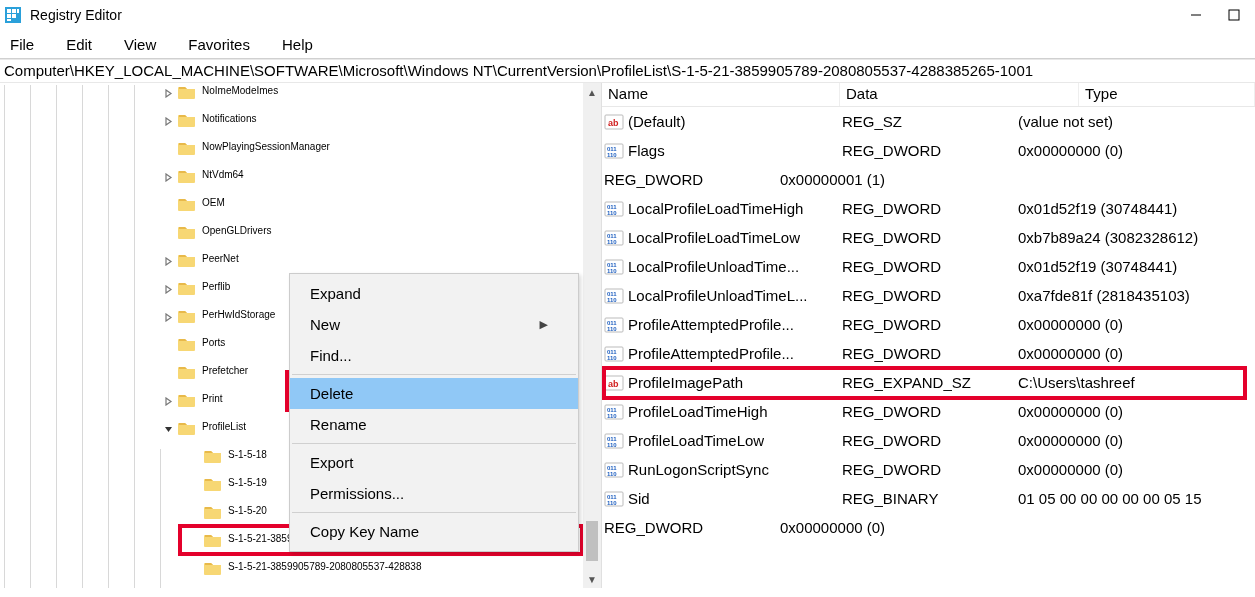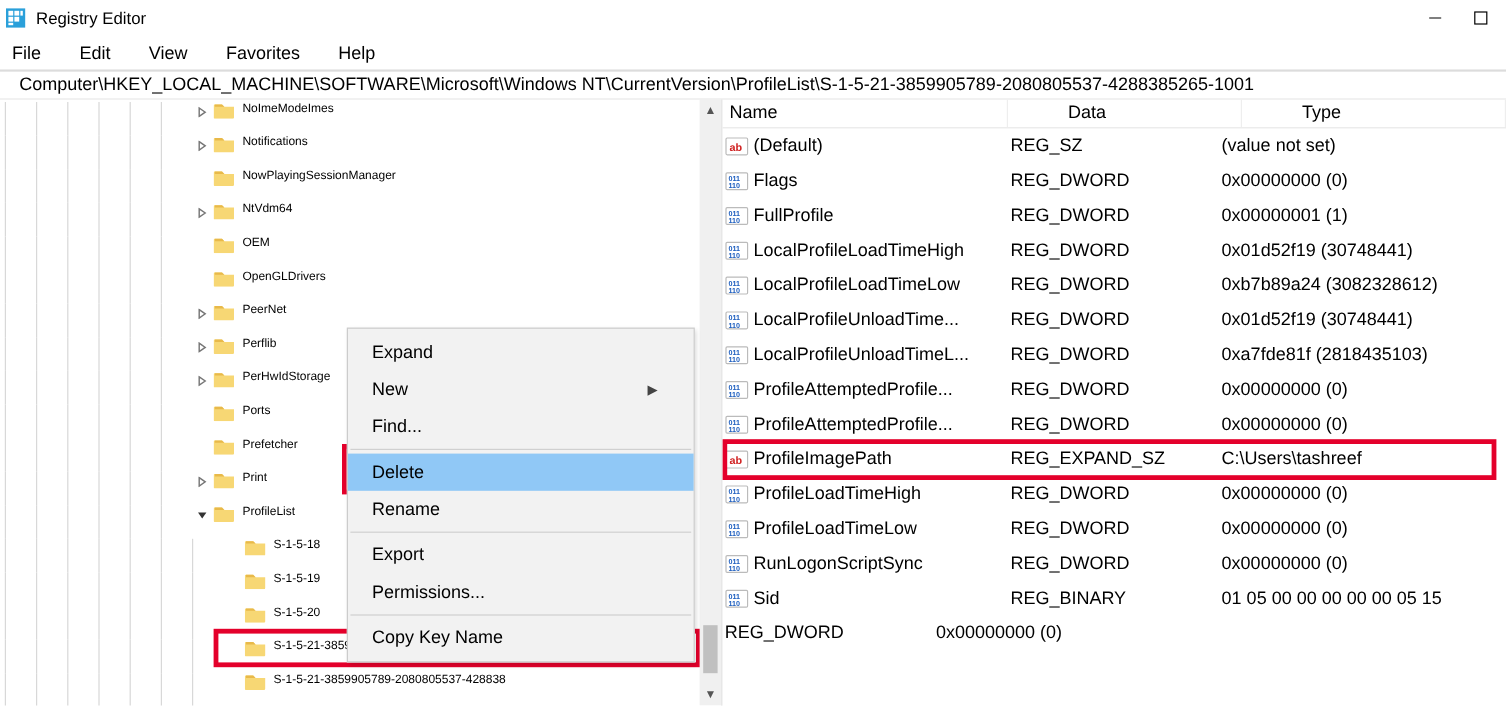--- a/index.html
+++ b/index.html
@@ -38,21 +38,21 @@
     height: 28px;
     display: flex;
     align-items: center;
     gap: 24px;
     padding: 0 6px;
     font-size: 15px;
   }
   .menu-bar .menu-item { padding: 2px 4px; }
   .menu-sep { border-top: 1px solid #d0d0d0; }
   .address-bar {
-    padding: 2px 4px 3px 16px;
+    padding: 2px 4px 3px 4px;
     font-size: 15px;
     border-top: 1px solid #e8e8e8;
     border-bottom: 1px solid #e8e8e8;
   }
   .content {
     display: flex;
     height: calc(100% - 92px);
   }
   .tree-pane {
     width: 602px;
@@ -150,21 +150,20 @@
   .cm-sub-arrow { font-size: 11px; color: #444; }
   .list-pane {
     flex: 1;
     overflow: hidden;
   }
   .list-header {
     display: flex;
     height: 24px;
     font-size: 15px;
     border-bottom: 1px solid #e8e8e8;
-    gap: 44px;
   }
   .list-header .col {
     padding: 2px 6px;
     border-right: 1px solid #eee;
   }
   .col-name { width: 238px; }
   .col-type { width: 176px; }
   .col-data { flex: 1; }
   .list-body { }
   .list-row {
@@ -628,28 +627,20 @@
               <rect x="1" y="3" width="18" height="14" rx="1" fill="#fff" stroke="#bbb"></rect>
               <text x="3" y="10" font-size="6" font-weight="700" fill="#2060c0">011</text>
               <text x="3" y="16" font-size="6" font-weight="700" fill="#2060c0">110</text>
             </svg>
             <span>Flags</span>
           </div>
           <div class="cell col-type">REG_DWORD</div>
           <div class="cell col-data">0x00000000 (0)</div>
         </div>
         <div class="list-row">
-          <div class="cell col-name">
-            <svg class="val-icon" viewBox="0 0 20 20">
-              <rect x="1" y="3" width="18" height="14" rx="1" fill="#fff" stroke="#bbb"></rect>
-              <text x="3" y="10" font-size="6" font-weight="700" fill="#2060c0">011</text>
-              <text x="3" y="16" font-size="6" font-weight="700" fill="#2060c0">110</text>
-            </svg>
-            <span>FullProfile</span>
-          </div>
           <div class="cell col-type">REG_DWORD</div>
           <div class="cell col-data">0x00000001 (1)</div>
         </div>
         <div class="list-row">
           <div class="cell col-name">
             <svg class="val-icon" viewBox="0 0 20 20">
               <rect x="1" y="3" width="18" height="14" rx="1" fill="#fff" stroke="#bbb"></rect>
               <text x="3" y="10" font-size="6" font-weight="700" fill="#2060c0">011</text>
               <text x="3" y="16" font-size="6" font-weight="700" fill="#2060c0">110</text>
             </svg>

